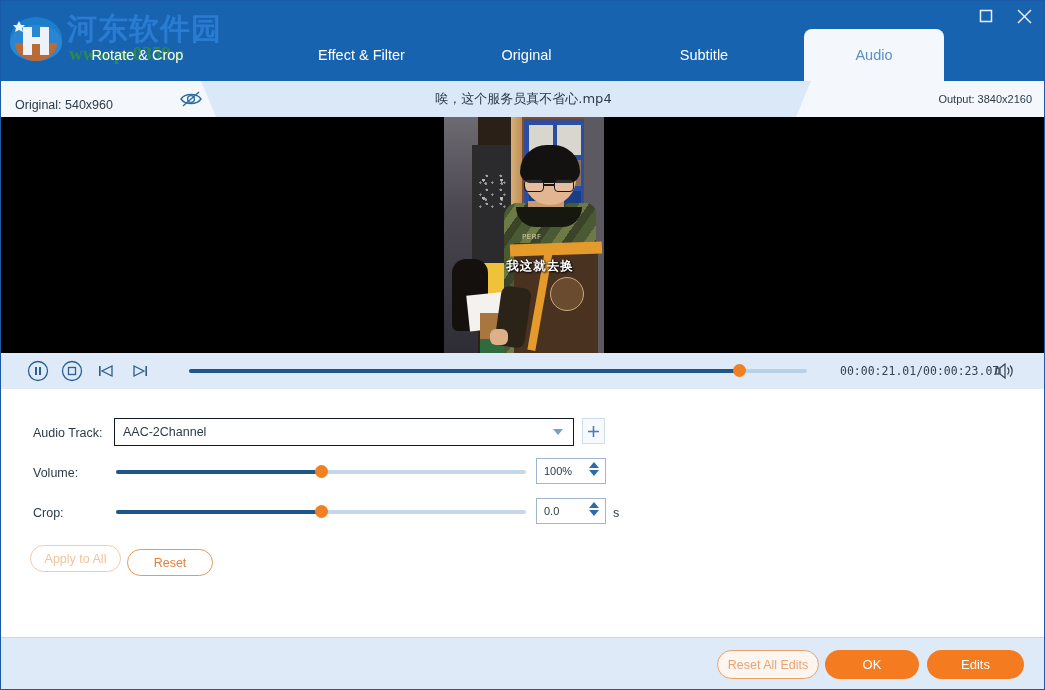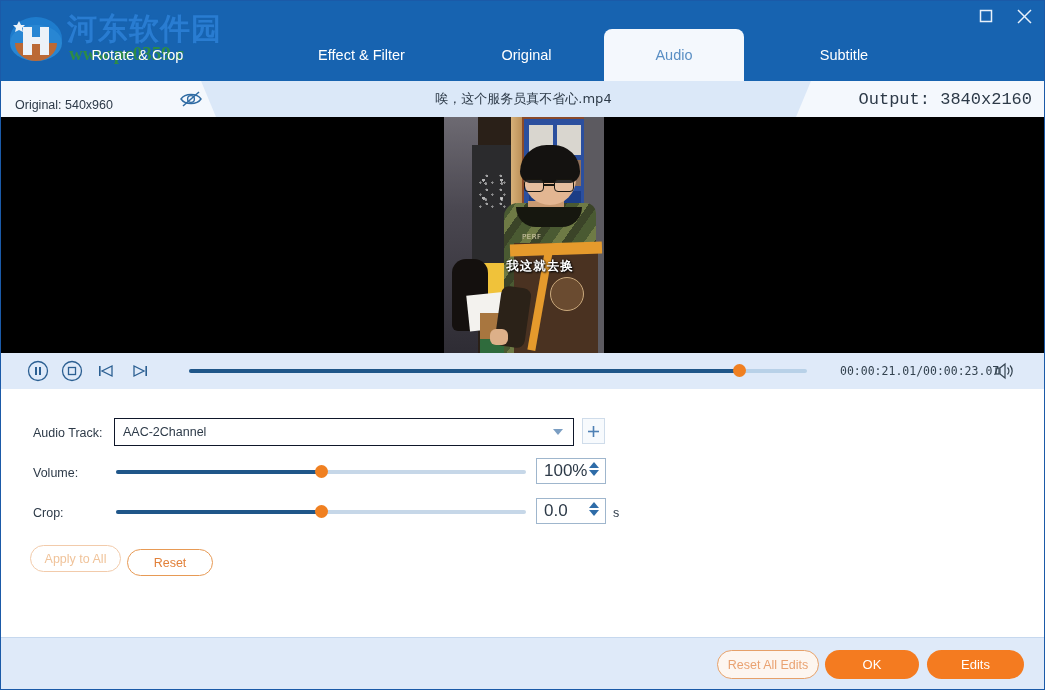--- a/index.html
+++ b/index.html
@@ -116,21 +116,21 @@
     position: absolute; left: 0; top: 0;
     width: 1045px; height: 36px;
     display: flex; align-items: center; justify-content: center;
     font-family: "DejaVu Sans", sans-serif;
     font-size: 13px; color: #2d3a48;
     pointer-events: none;
   }
   .info-out {
     position: absolute; right: 14px; top: 0; height: 36px;
     display: flex; align-items: center;
-    font-size: 17px; color: #2d3a48; font-family: Liberation Mono, monospace;
+    font-size: 11px; color: #2d3a48;
   }
 
   
   .preview {
     position: absolute; left: 0; top: 116px;
     width: 1045px; height: 236px;
     background: #000000;
     overflow: hidden;
   }
   .frame {
@@ -282,21 +282,21 @@
 
   .slider { position:absolute; left:115px; top:12px; width:410px; height:4px;
     border-radius:2px; background:#c6d7e8; }
   .slider .fill { position:absolute; left:0; top:0; height:4px; border-radius:2px; background:#1f5689; }
   .slider .knob { position:absolute; top:-5px; width:13px; height:13px; border-radius:50%; background:#f08021; }
 
   .spin {
     position:absolute; top:0; width:70px; height:26px;
     border:1px solid #9fb6cd; background:#ffffff;
     display:flex; align-items:center;
-    font-size:17px; color:#2d3a48; padding-left:7px;
+    font-size:11px; color:#2d3a48; padding-left:7px;
     cursor:default;
   }
   .spin .arrows { position:absolute; right:6px; top:3px; display:flex; flex-direction:column; gap:2px; }
   .spin .up, .spin .dn { width:0; height:0; border-left:5px solid transparent; border-right:5px solid transparent; }
   .spin .up { border-bottom:6px solid #2e6ca8; }
   .spin .dn { border-top:6px solid #2e6ca8; }
   .unit { position:absolute; font-size:12.5px; color:#2d3a48; }
 
   .pill {
     position:absolute; height:27px;
@@ -376,25 +376,25 @@
     <div class="tabs">
       <div class="tab t-rotate">
         <span>Rotate &amp; Crop</span>
       </div>
       <div class="tab t-effect">
         <span>Effect &amp; Filter</span>
       </div>
       <div class="tab t-water">
         <span>Original</span>
       </div>
+      <div class="tab t-subtitle">
+        <span>Subtitle</span>
+      </div>
       <div class="tab t-audio active">
         <span>Audio</span>
-      </div>
-      <div class="tab t-subtitle">
-        <span>Subtitle</span>
       </div>
     </div>
   </div>
 
   <div class="infobar">
     <div class="info-left"></div>
     <div class="info-right"></div>
 
     <div class="info-orig">Original: 540x960</div>
 

